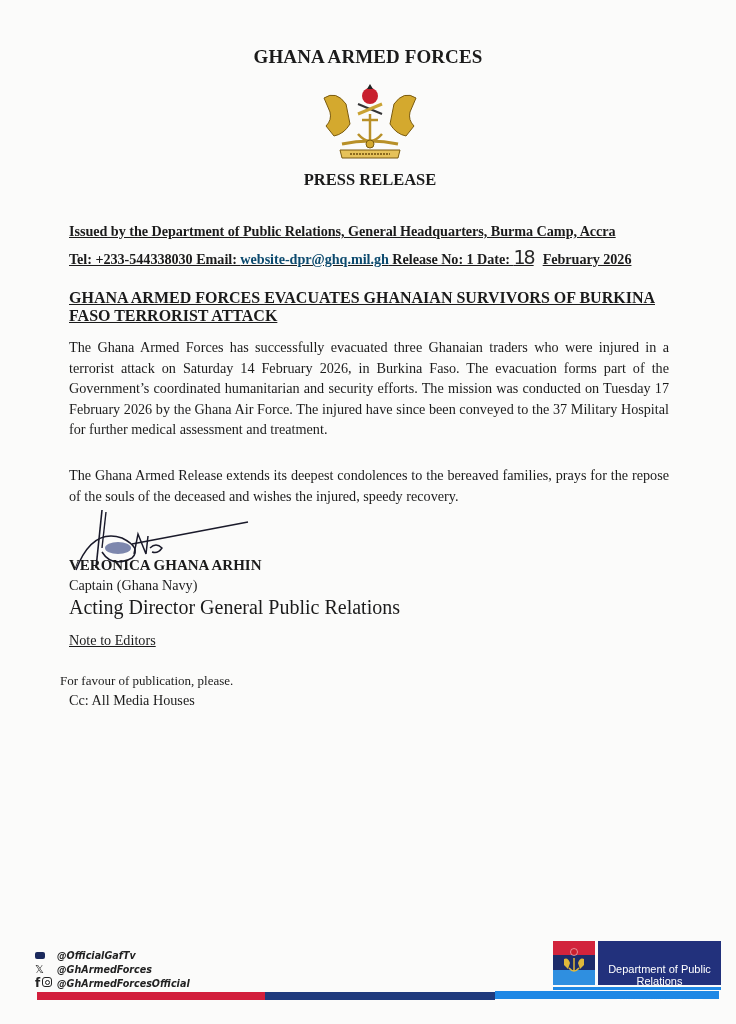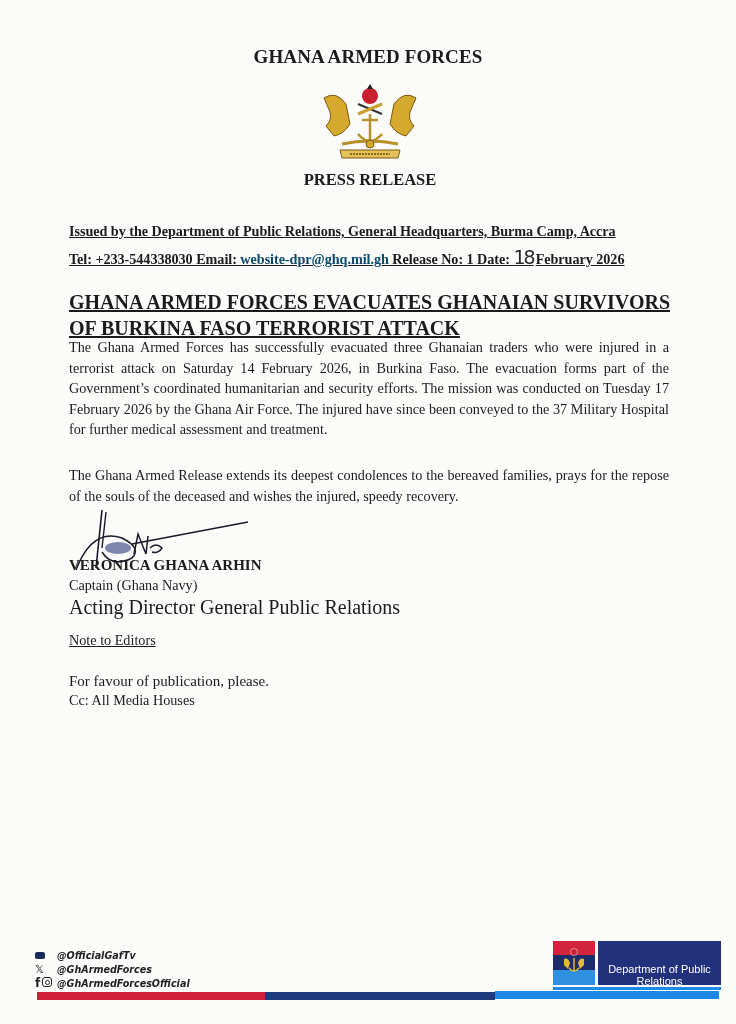--- a/index.html
+++ b/index.html
@@ -23,36 +23,36 @@
     top: 223px; left: 69px; font-weight: bold; font-size: 14.2px;
     text-decoration: underline; white-space: nowrap; letter-spacing: -0.05px;
   }
   .contact {
     top: 246px; left: 69px; font-weight: bold; font-size: 14.2px;
     text-decoration: underline; white-space: nowrap; letter-spacing: -0.05px;
   }
   .contact .email { color: #0c4a6e; }
   .contact .handdate {
     font-family: "DejaVu Sans", sans-serif; font-weight: normal; font-size: 19px;
-    color: #2a2a2a; letter-spacing: -2px; margin-right: 2px;
+    color: #2a2a2a; letter-spacing: -2px; margin-right: 9px;
   }
   .headline {
-    top: 289px; left: 69px; width: 610px; font-weight: bold; font-size: 20px;
-    text-decoration: underline; line-height: 26px;
+    top: 289px; left: 69px; width: 610px; font-weight: bold; font-size: 16px;
+    text-decoration: underline; line-height: 18px;
   }
   .para {
     left: 69px; width: 600px; font-size: 14.2px; line-height: 20.5px; text-align: justify;
   }
   .p1 { top: 337px; }
   .p2 { top: 465px; }
   .sig-name { top: 557px; left: 69px; font-weight: bold; font-size: 15px; }
   .sig-rank { top: 577px; left: 69px; font-size: 14.2px; }
   .sig-role { top: 596px; left: 69px; font-size: 20px; }
   .note { top: 632px; left: 69px; font-size: 14.2px; text-decoration: underline; }
-  .favour { top: 673px; left: 69px; font-size: 15px; }
+  .favour { top: 673px; left: 60px; font-size: 13px; }
   .cc { top: 692px; left: 69px; font-size: 14.2px; }
   .signature { top: 508px; left: 72px; width: 190px; height: 70px; }
 
   .social { left: 35px; font-family: "DejaVu Sans", sans-serif; font-style: italic; font-weight: bold; font-size: 9.6px; color: #222; }
   .social-row { position: absolute; left: 0; white-space: nowrap; display: flex; align-items: center; }
   .social-row .ico { display: inline-block; width: 22px; text-align: left; font-style: normal; }
   .yt { width: 10px; height: 7px; background: #1b2a5c; border-radius: 2px; display: inline-block; }
   .xg { font-size: 11px; font-weight: normal; color: #222; }
   .fb { font-size: 12px; font-weight: bold; color: #222; font-style: normal; }
   .ig { display:inline-block; width: 8px; height: 8px; border: 1.6px solid #222; border-radius: 3px; position: relative; margin-left: 2px; }

